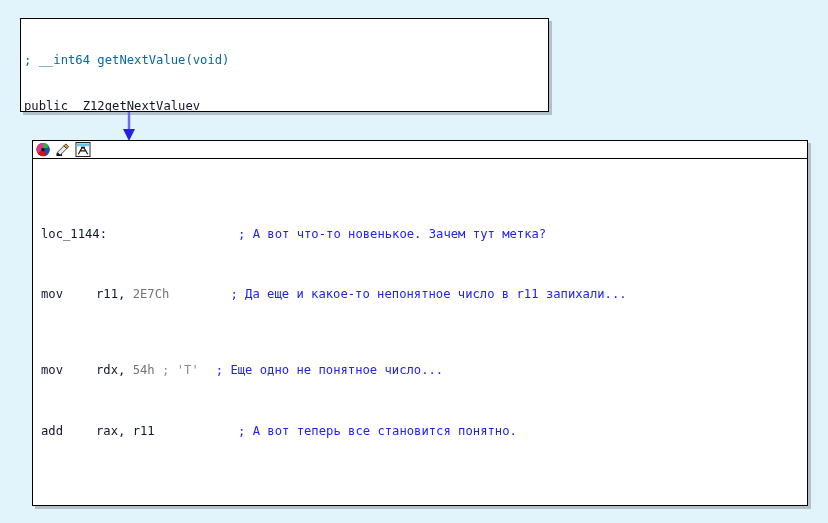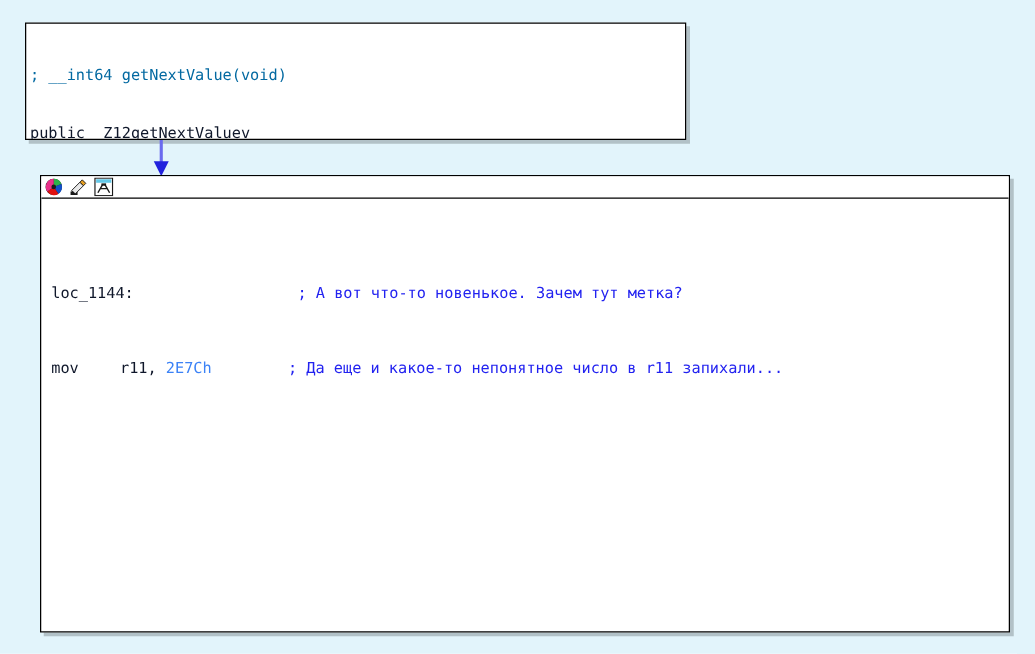--- a/index.html
+++ b/index.html
@@ -68,21 +68,21 @@
     padding: 4px 0 0 3px;
   }
   #node-body .code {
     padding: 22px 0 0 8px;
   }
   .ln { display: block; height: 15.2px; }
 
   .c-code    { color: #0f172a; }
   .c-comment { color: #2222f0; }
   .c-dim     { color: #0369a1; }
-  .c-num     { color: #3b82f6; }
+  .c-num     { color: #737373; }
   .c-char    { color: #8e8e8e; }
 
   
   .op   { display: inline-block; width: 55px; }
   .gap  { display: inline-block; }
 
   
   #connector {
     position: absolute;
     left: 120px;
@@ -137,21 +137,23 @@
     </svg>
   </div>
 
   <div class="code">
 
     <span class="ln"><span class="c-code op" style="width:197px">loc_1144:</span><span class="c-comment">; А вот что-то новенькое. Зачем тут метка?</span></span>
 
     <span class="ln"><span class="c-code op">mov</span><span class="c-code">r11, </span><span class="c-num">2E7Ch</span><span class="gap" style="width:61px"></span><span class="c-comment">; Да еще и какое-то непонятное число в r11 запихали...</span></span>
 
 
+    <span class="ln"><span class="c-code op">mov</span><span class="c-code">rdx, </span><span class="c-num">54h</span><span class="c-char"> ; 'T'</span><span class="gap" style="width:17px"></span><span class="c-comment">; Еще одно не понятное число...</span></span>
 
+    <span class="ln"><span class="c-code op">add</span><span class="c-code" style="display:inline-block;width:142px">rax, r11</span><span class="c-comment">; А вот теперь все становится понятно.</span></span>
 
     
 
     
 
     
 
     
 
     

